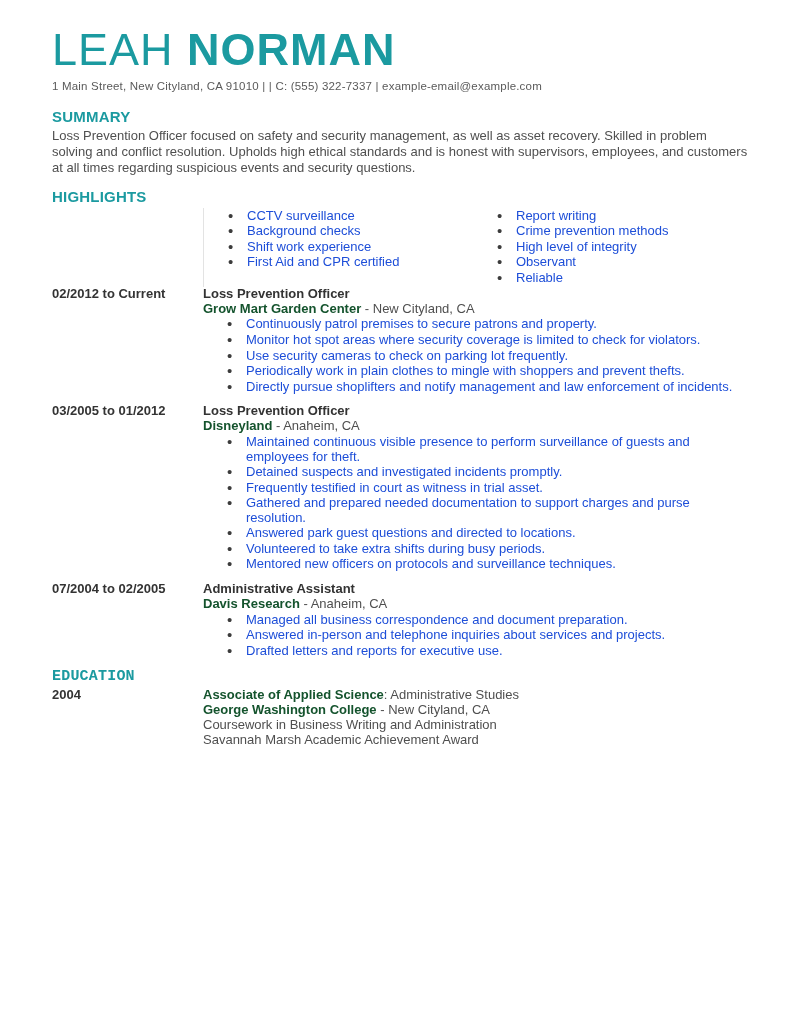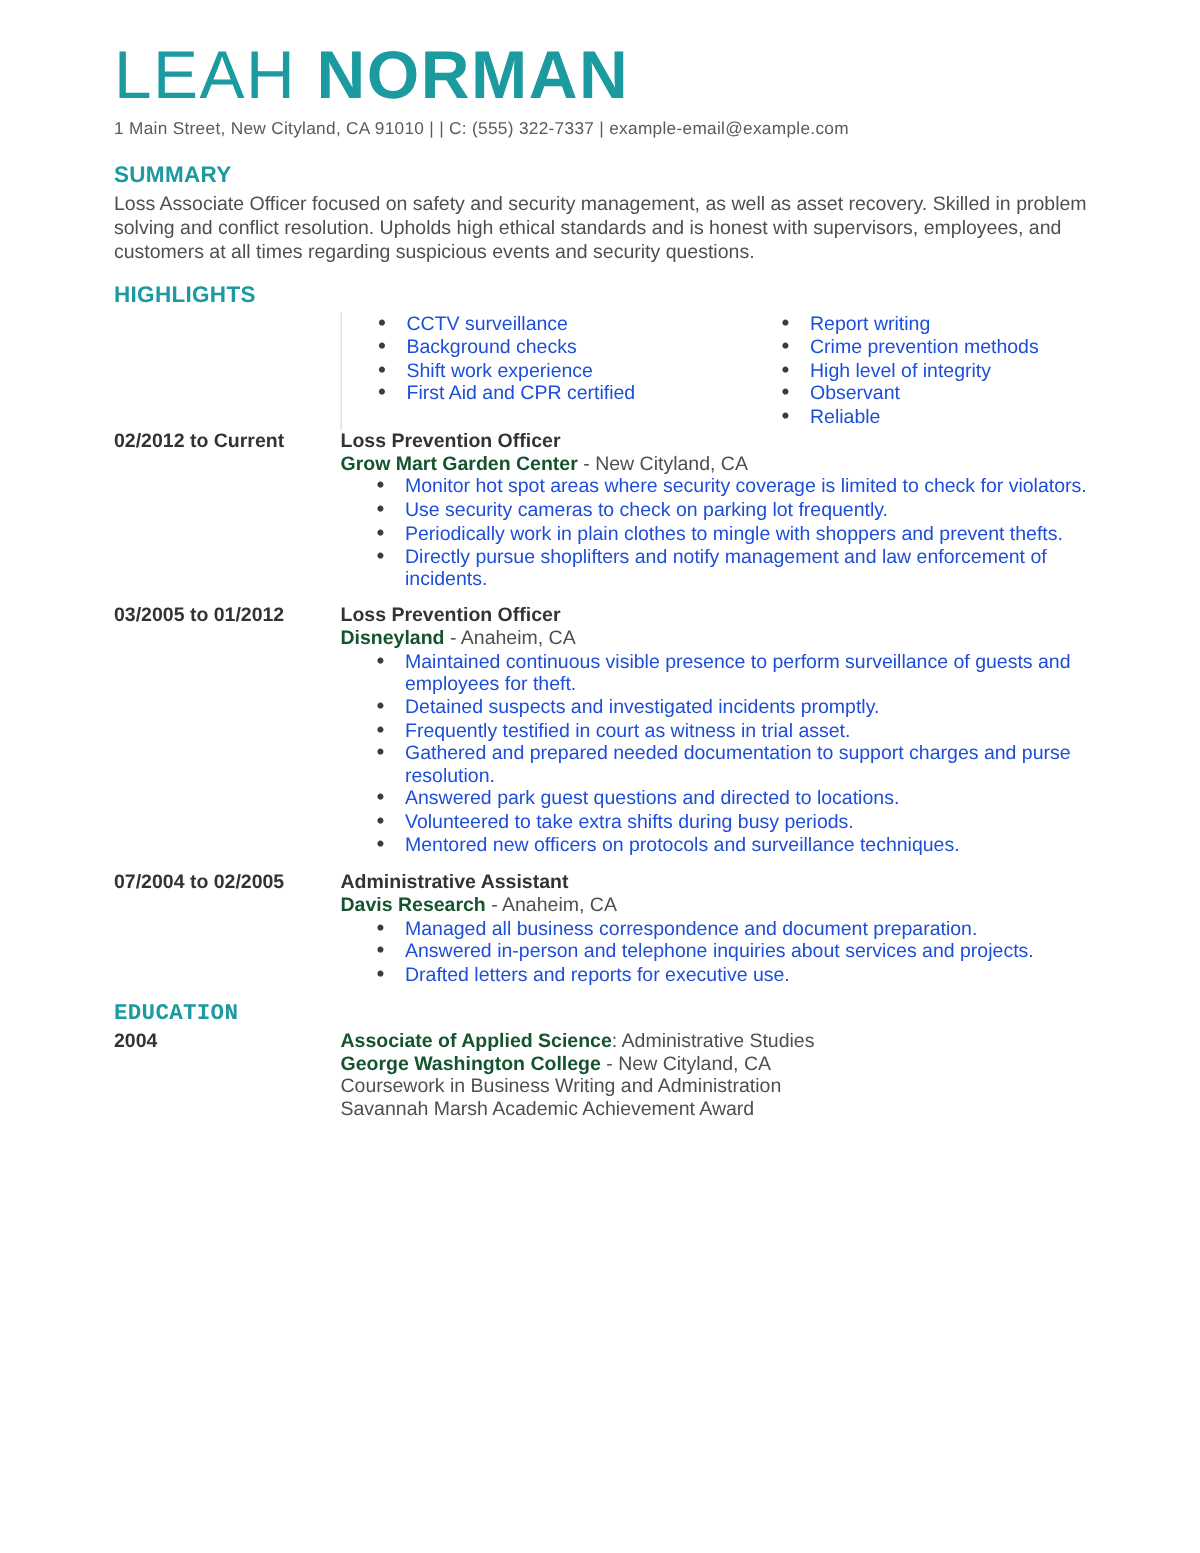--- a/index.html
+++ b/index.html
@@ -3,21 +3,21 @@
 <meta charset="utf-8">
 <style>
   * { margin: 0; padding: 0; box-sizing: border-box; }
   html, body { background: #ffffff; }
   body {
     width: 800px; height: 1035px;
     font-family: "Liberation Sans", "DejaVu Sans", sans-serif;
     color: #4f4f4f;
     overflow: hidden;
   }
-  .page { width: 800px; height: 1035px; background: #ffffff; padding: 26px 50px 0 76px; }
+  .page { width: 800px; height: 1035px; background: #ffffff; padding: 26px 50px 0 52px; }
 
   
   .name { color: #1b9aa0; font-size: 45px; letter-spacing: 1px; line-height: 1.05; }
   .name .first { font-weight: 400; }
   .name .last  { font-weight: 700; }
   .contact { margin-top: 7px; font-size: 11.5px; color: #5a5a5a; letter-spacing: 0.2px; }
 
   
   h2.sec-head {
     color: #1b9aa0; font-size: 15px; font-weight: 700;
@@ -64,21 +64,21 @@
 
 <div class="page">
 
   <header>
     <h1 class="name"><span class="first">LEAH</span> <span class="last">NORMAN</span></h1>
     <div class="contact">1 Main Street, New Cityland, CA 91010 | | C: (555) 322-7337 | example-email@example.com</div>
   </header>
 
   <section class="summary">
     <h2 class="sec-head">SUMMARY</h2>
-    <p>Loss Associate Officer focused on safety and security management, as well as asset recovery. Skilled in problem solving and conflict resolution. Upholds high ethical standards and is honest with supervisors, employees, and customers at all times regarding suspicious events and security questions.</p>
+    <p>Loss Prevention Officer focused on safety and security management, as well as asset recovery. Skilled in problem solving and conflict resolution. Upholds high ethical standards and is honest with supervisors, employees, and customers at all times regarding suspicious events and security questions.</p>
   </section>
 
   <section class="highlights">
     <h2 class="sec-head">HIGHLIGHTS</h2>
     <div class="hl-cols">
       <ul class="blist">
         <li>CCTV surveillance</li>
         <li>Background checks</li>
         <li>Shift work experience</li>
         <li>First Aid and CPR certified</li>
@@ -94,20 +94,21 @@
   </section>
 
   <section class="experience">
 
     <div class="row">
       <div class="dates">02/2012 to Current</div>
       <div class="job-body">
         <div class="job-title">Loss Prevention Officer</div>
         <div class="company-line"><b>Grow Mart Garden Center</b><span> - New Cityland, CA</span></div>
         <ul class="blist job-bullets">
+          <li>Continuously patrol premises to secure patrons and property.</li>
           <li>Monitor hot spot areas where security coverage is limited to check for violators.</li>
           <li>Use security cameras to check on parking lot frequently.</li>
           <li>Periodically work in plain clothes to mingle with shoppers and prevent thefts.</li>
           <li>Directly pursue shoplifters and notify management and law enforcement of incidents.</li>
         </ul>
       </div>
     </div>
 
     <div class="row">
       <div class="dates">03/2005 to 01/2012</div>

